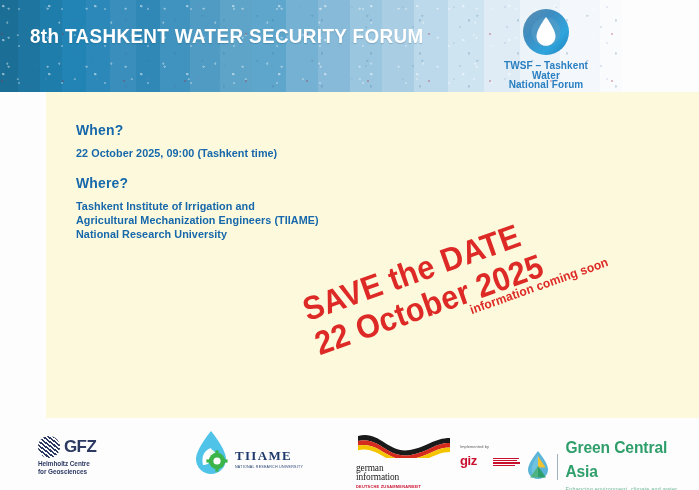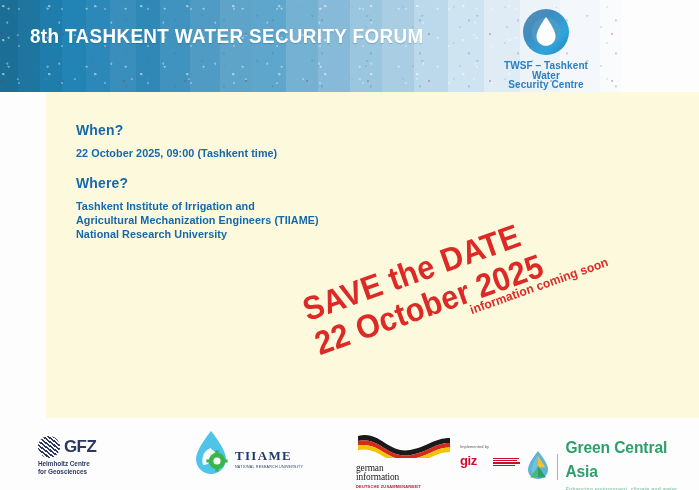--- a/index.html
+++ b/index.html
@@ -230,21 +230,21 @@
             </linearGradient>
           </defs>
           <circle cx="26" cy="26" r="23" fill="url(#ringGrad)"></circle>
           <path d="M26 3 a23 23 0 0 1 0 46 a16 16 0 0 0 0 -46 z" fill="url(#ringGrad2)" opacity="0.9"></path>
           <circle cx="26" cy="26" r="14.5" fill="#5b9fc6" opacity="0.55"></circle>
           <path d="M26 11 C26 11, 16.5 23.5, 16.5 30.2 C16.5 35.6, 20.8 39.8, 26 39.8 C31.2 39.8, 35.5 35.6, 35.5 30.2 C35.5 23.5, 26 11, 26 11 Z" fill="#ffffff"></path>
         </svg>
       </div>
       <div class="twsf-caption">
         <div>TWSF – Tashkent Water</div>
-        <div>Security Centre</div>
+        <div>National Forum</div>
       </div>
     </div>
   </div>
 
   <div class="cream">
 
     <div class="q-head" id="when-head">When?</div>
     <div class="q-body" id="when-body">22 October 2025, 09:00 (Tashkent time)</div>
 
     <div class="q-head" id="where-head">Where?</div>

